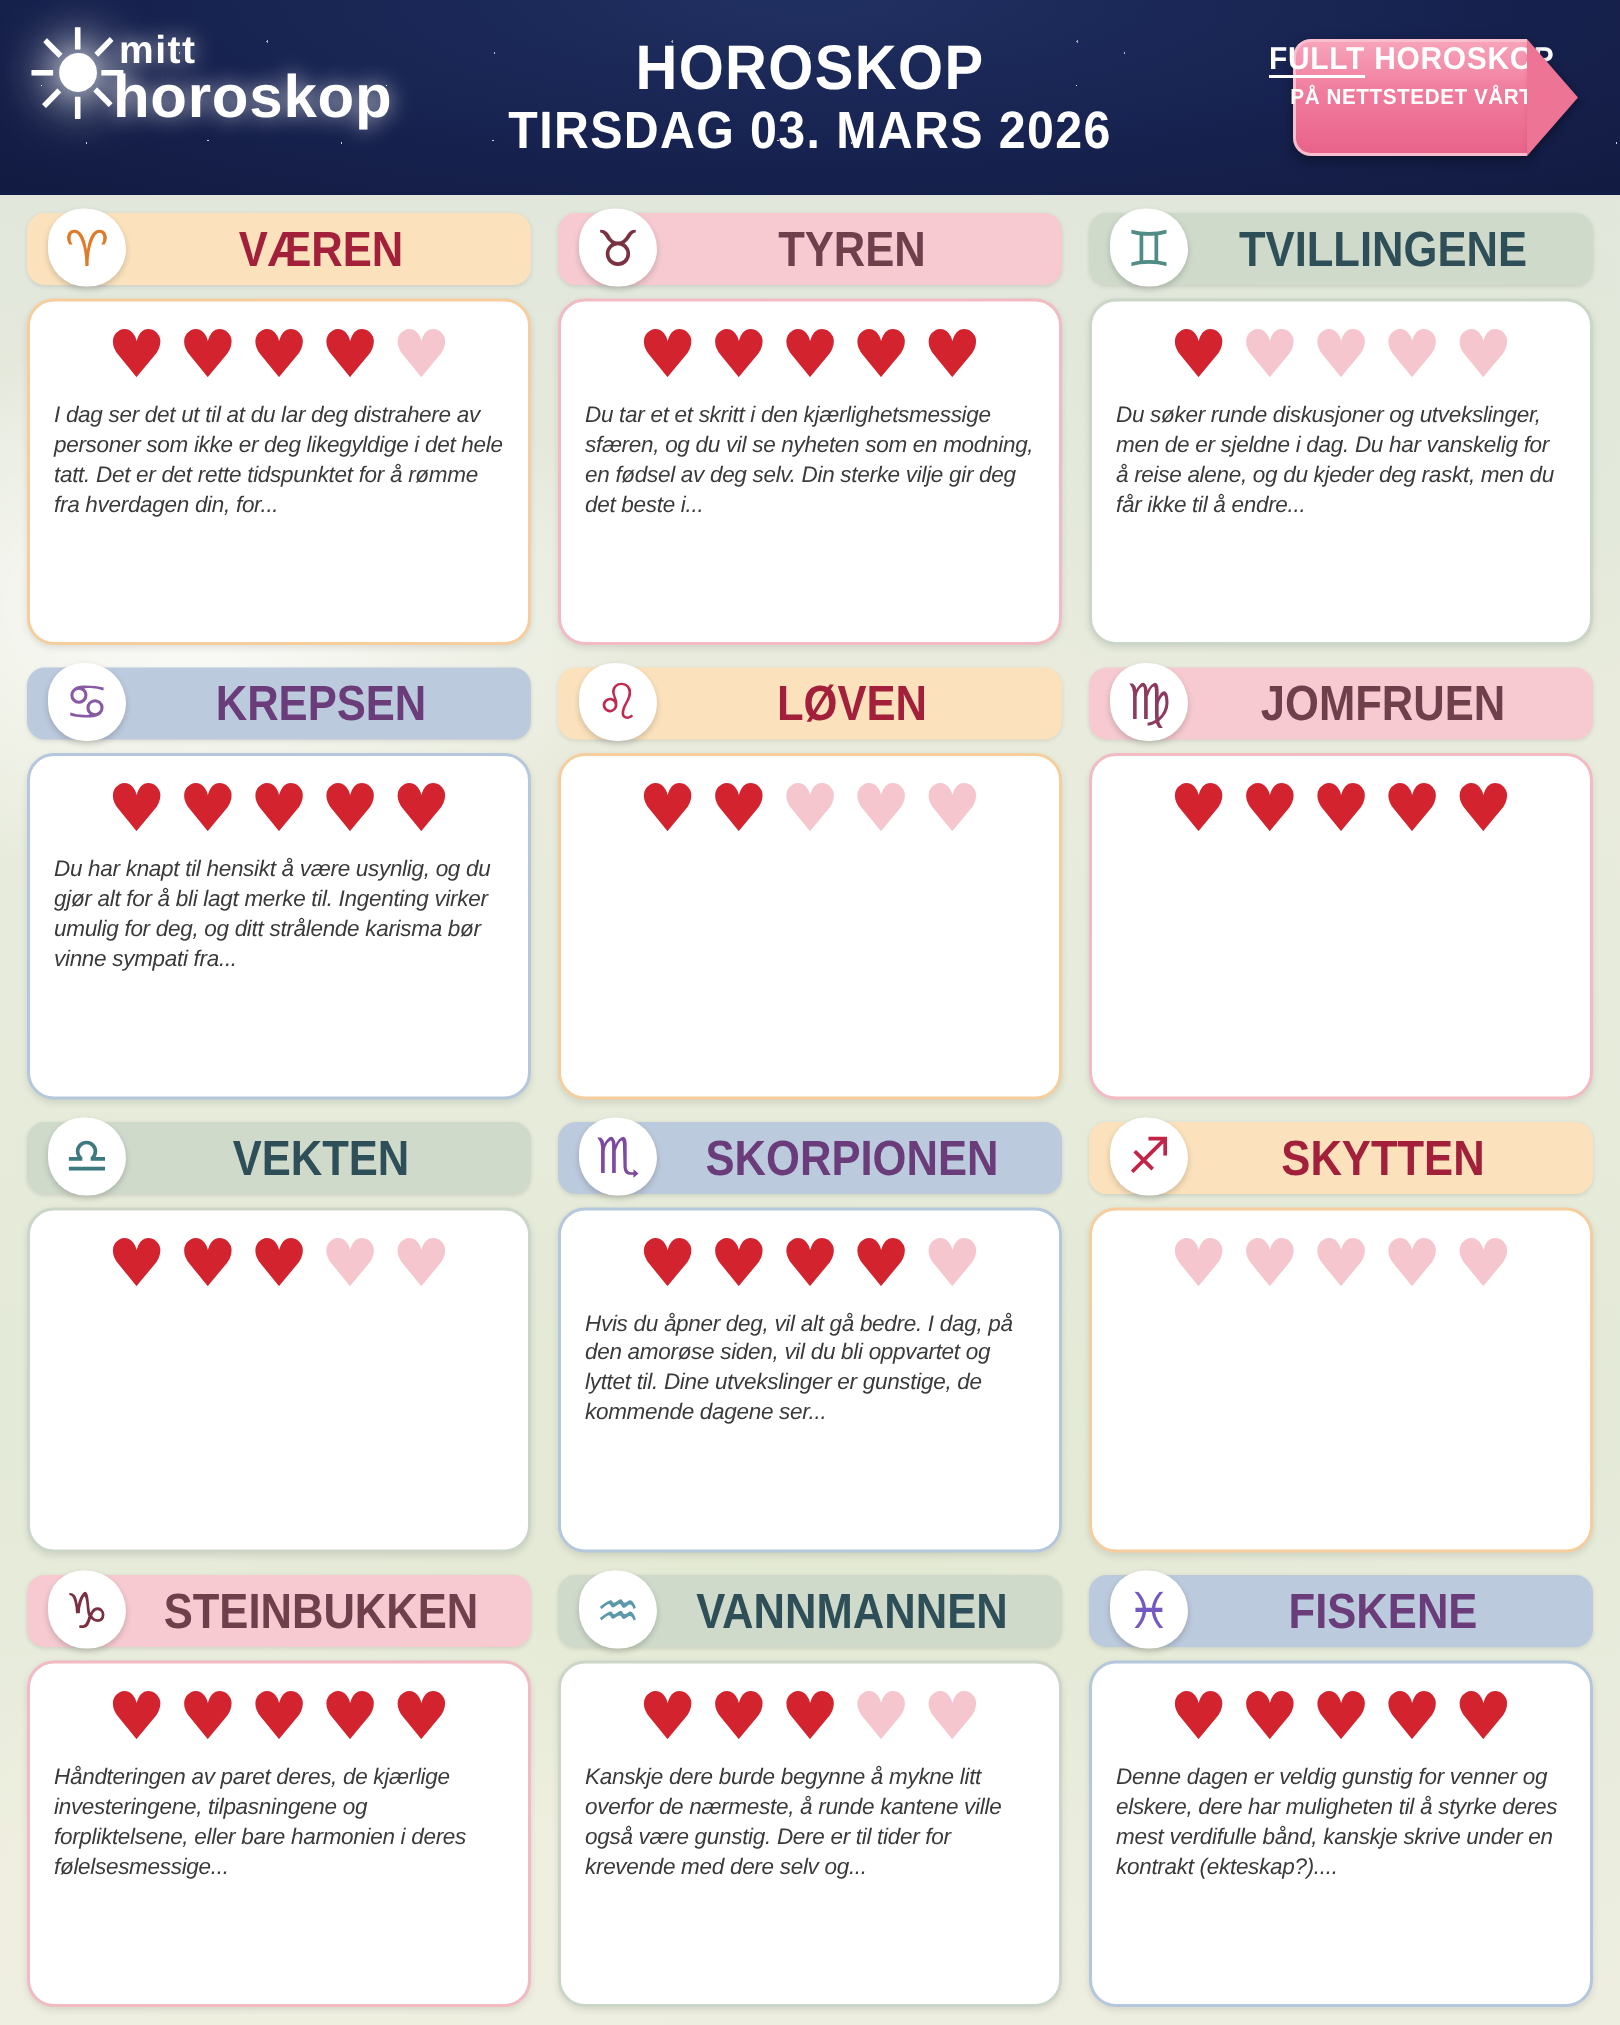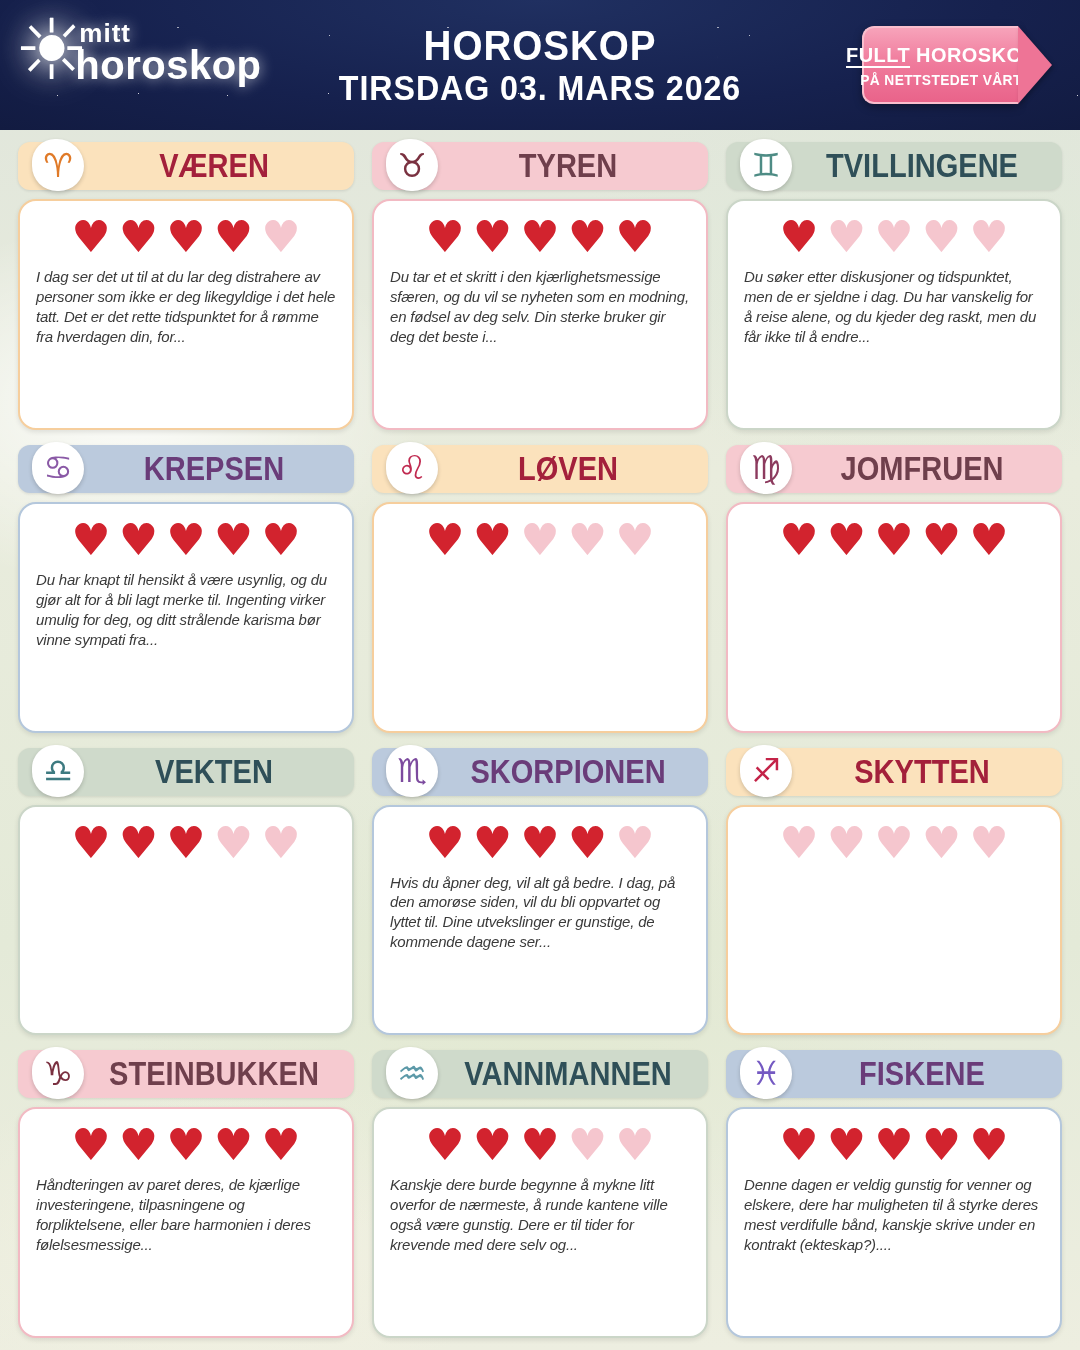--- a/index.html
+++ b/index.html
@@ -37,21 +37,21 @@
   .logo-large { display:block; font-size:40px; font-weight:bold; letter-spacing:.5px; margin-top:-6px; }
 
   .banner-title { position:absolute; left:50%; top:50%; transform:translate(-50%,-50%) scaleX(.92);
     text-align:center; white-space:nowrap; }
   .banner-title-main { font-size:42px; font-weight:bold; letter-spacing:1px; line-height:1.1; }
   .banner-title-sub  { font-size:35px; font-weight:bold; letter-spacing:1px; line-height:1.1; }
 
   .cta { position:absolute; right:62px; top:26px; width:156px; height:78px; cursor:pointer;
     background:linear-gradient(180deg,#F7A3BA 0%,#F07C9D 45%,#E9638A 100%);
     border:2px solid #F9BECD; border-right:none; border-radius:12px 0 0 12px;
-    display:flex; flex-direction:column; align-items:center; justify-content:center;
+    display:flex; flex-direction:column; align-items:center; justify-content:flex-start;
     box-shadow:0 3px 8px rgba(0,0,0,.35); color:#fff; text-align:center; }
   .cta::after { content:""; position:absolute; left:100%; top:50%; transform:translateY(-50%);
     border-top:39px solid transparent; border-bottom:39px solid transparent;
     border-left:34px solid #EE7496; filter:drop-shadow(2px 2px 2px rgba(0,0,0,.25)); }
   .cta-line1 { font-size:21px; font-weight:bold; letter-spacing:.5px; white-space:nowrap; transform:scaleX(.95); }
   .cta-line1 .u { text-decoration:underline; text-underline-offset:4px; }
   .cta-line2 { font-size:14.5px; font-weight:bold; letter-spacing:.4px; margin-top:5px; white-space:nowrap; transform:scaleX(.95); }
 
   
   .grid { position:absolute; left:18px; right:18px; top:142px; bottom:12px;
@@ -123,33 +123,33 @@
   </div>
       <div class="card theme-earth">
     <div class="card-header">
       <span class="icon-sticker">
         <span class="icon-glyph" style="color: rgb(122, 49, 64);">♉</span>
       </span>
       <span class="card-title">TYREN</span>
     </div>
     <div class="card-body">
       <div class="hearts"><span class="heart filled">♥</span><span class="heart filled">♥</span><span class="heart filled">♥</span><span class="heart filled">♥</span><span class="heart filled">♥</span></div>
-      <div class="card-text">Du tar et et skritt i den kjærlighetsmessige sfæren, og du vil se nyheten som en modning, en fødsel av deg selv. Din sterke bruker gir deg det beste i...</div>
+      <div class="card-text">Du tar et et skritt i den kjærlighetsmessige sfæren, og du vil se nyheten som en modning, en fødsel av deg selv. Din sterke vilje gir deg det beste i...</div>
     </div>
   </div>
       <div class="card theme-air">
     <div class="card-header">
       <span class="icon-sticker">
         <span class="icon-glyph" style="color: rgb(78, 140, 133);">♊</span>
       </span>
       <span class="card-title">TVILLINGENE</span>
     </div>
     <div class="card-body">
       <div class="hearts"><span class="heart filled">♥</span><span class="heart empty">♥</span><span class="heart empty">♥</span><span class="heart empty">♥</span><span class="heart empty">♥</span></div>
-      <div class="card-text">Du søker etter diskusjoner og tidspunktet, men de er sjeldne i dag. Du har vanskelig for å reise alene, og du kjeder deg raskt, men du får ikke til å endre...</div>
+      <div class="card-text">Du søker runde diskusjoner og utvekslinger, men de er sjeldne i dag. Du har vanskelig for å reise alene, og du kjeder deg raskt, men du får ikke til å endre...</div>
     </div>
   </div>
       <div class="card theme-water">
     <div class="card-header">
       <span class="icon-sticker">
         <span class="icon-glyph" style="color: rgb(138, 89, 166);">♋</span>
       </span>
       <span class="card-title">KREPSEN</span>
     </div>
     <div class="card-body">

